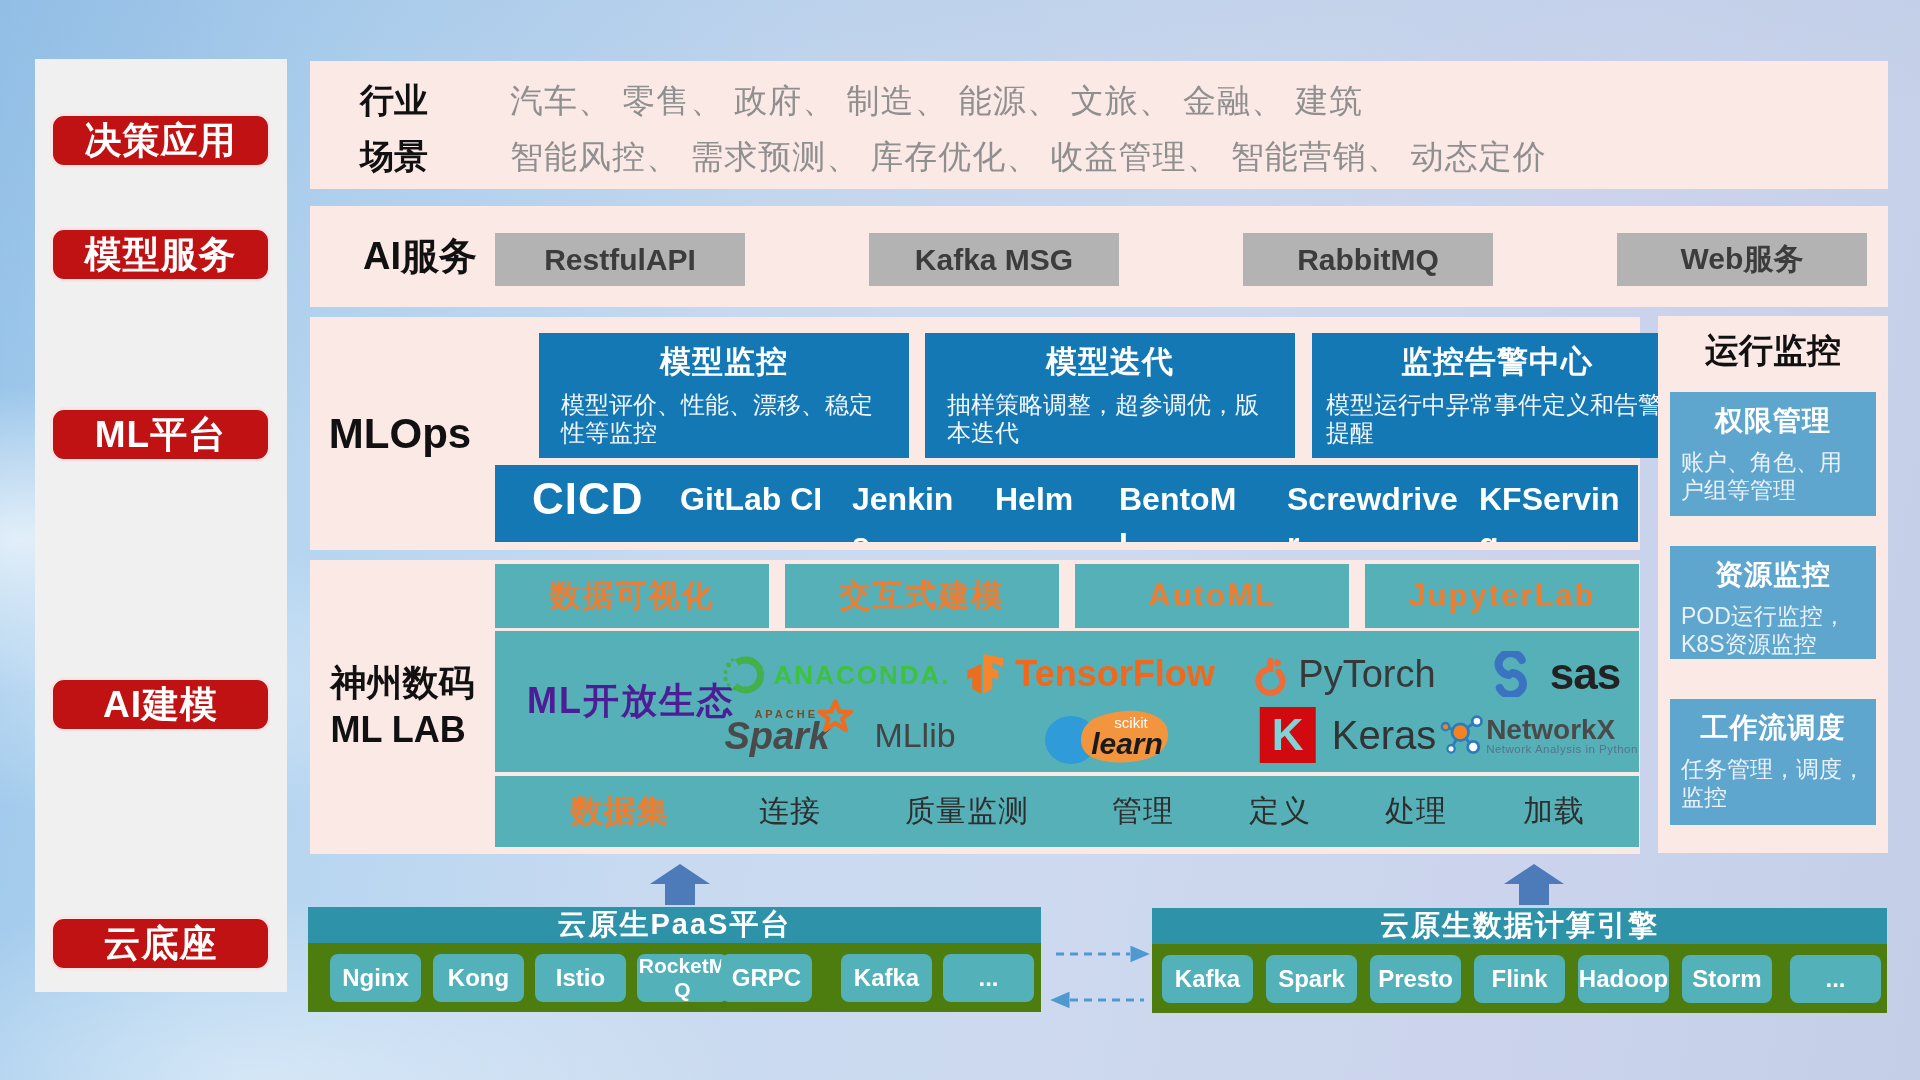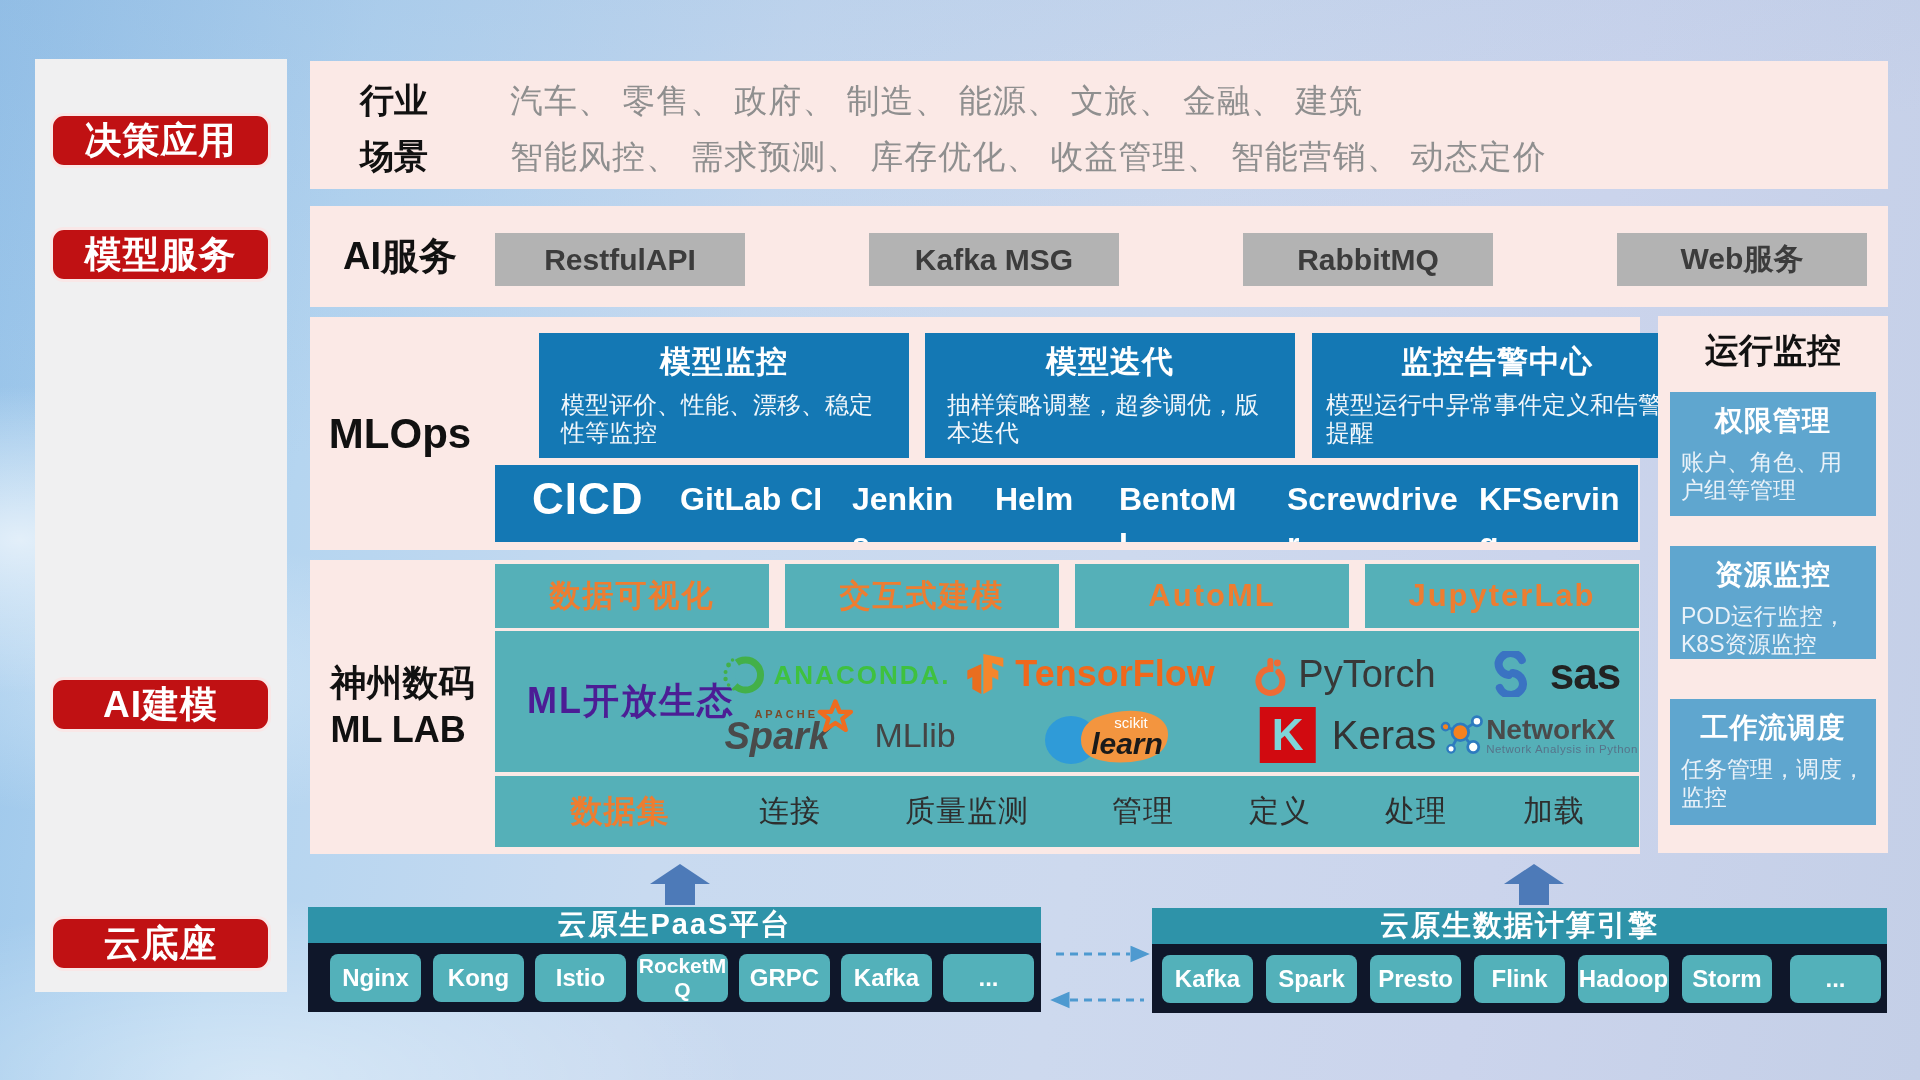--- a/index.html
+++ b/index.html
@@ -29,21 +29,21 @@
     justify-content:center; color:#111; font-weight:700; }
 
   
   #row-apps { left:310px; top:61px; width:1578px; height:128px; }
   .appline { position:absolute; left:0; width:100%; display:flex; align-items:center; }
   .appline .lab { position:absolute; left:50px; font-size:34px; font-weight:700; color:#111; }
   .appline .lst { position:absolute; left:200px; font-size:33px; color:#8f8f8f; letter-spacing:1px; white-space:nowrap; }
 
   
   #row-svc { left:310px; top:206px; width:1578px; height:101px; }
-  #row-svc .row-label { width:180px; font-size:38px; }
+  #row-svc .row-label { width:180px; font-size:38px;margin-left:20px; }
   .svc-box { position:absolute; top:27px; width:250px; height:53px; background:#b3b3b3;
     color:#3c3c3c; font-weight:700; font-size:30px; display:flex; align-items:center; justify-content:center; }
 
   
   #row-mlops { left:310px; top:317px; width:1330px; height:233px; }
   #row-mlops .row-label { width:180px; font-size:42px; }
   .mlops-card { position:absolute; top:16px; width:370px; height:125px; background:#1478b4; color:#fff;margin-left:44px; }
   .mlops-card .t { text-align:center; font-size:31px; font-weight:700; margin-top:8px; letter-spacing:1px; }
   .mlops-card .d { margin-top:8px; padding:0 22px; font-size:24px; line-height:28px; white-space:pre-line; color:#f2f7fb; }
   .cicd { position:absolute; left:185px; top:148px; width:1143px; height:77px; background:#1478b4; overflow:hidden; color:#fff; }
@@ -67,39 +67,40 @@
   
   #monitor { left:1658px; top:316px; width:230px; height:537px; }
   #monitor .title { position:absolute; top:12px; width:100%; text-align:center; font-size:34px; font-weight:700; color:#111; }
   .mon-card { position:absolute; left:12px; width:206px; background:#5fa6cf; color:#fff; }
   .mon-card .t { text-align:center; font-weight:700; font-size:28px; line-height:36px; margin-top:11px; letter-spacing:1px; }
   .mon-card .d { margin-top:9px; padding:0 11px; font-size:23px; line-height:28px; white-space:pre-line; color:#eaf2f9; }
 
   
   .grp-header { position:absolute; background:#2e93a9; color:#fff; display:flex; align-items:center; justify-content:center;
     font-size:29px; font-weight:700; letter-spacing:2px; }
-  .grp-panel { position:absolute; background:#0f172a; }
+  .grp-panel { position:absolute; background:#4d7c0f; }
   .chip { position:absolute; top:11px; height:48px; background:#53b1ba; border-radius:8px; color:#fff;
     font-weight:700; font-size:24px; display:flex; align-items:center; justify-content:center; text-align:center;
     line-height:24px; word-break:break-all; }
 
   
   .up-arrow { position:absolute; width:60px; height:41px; }
   .up-arrow .head { position:absolute; left:0; top:0; width:0; height:0;
     border-left:30px solid transparent; border-right:30px solid transparent; border-bottom:20px solid #4d7ab8; }
   .up-arrow .stem { position:absolute; left:15px; top:20px; width:30px; height:21px; background:#4d7ab8; }
 
   svg text { font-family:"Liberation Sans", sans-serif; }
 </style>
 </head>
 <body>
 
 <div class="abs sidebar">
   <div class="side-btn" style="top:54px">决策应用</div>
   <div class="side-btn" style="top:168px">模型服务</div>
+  <div class="side-btn" style="top:348px">ML平台</div>
   <div class="side-btn" style="top:618px">AI建模</div>
   <div class="side-btn" style="top:857px">云底座</div>
 </div>
 
 <div class="pinkrow" id="row-apps">
   <div class="appline" style="top:20px;height:40px">
     <span class="lab">行业</span>
     <span class="lst">汽车、 零售、 政府、 制造、 能源、 文旅、 金融、 建筑</span>
   </div>
   <div class="appline" style="top:76px;height:40px">
@@ -288,21 +289,21 @@
 </div>
 
 <div class="grp-header" style="left:308px;top:907px;width:733px;height:36px">
   <span>云原生PaaS平台</span>
 </div>
 <div class="grp-panel" style="left:308px;top:943px;width:733px;height:69px">
   <div class="chip" style="left:22px;width:91px">Nginx</div>
   <div class="chip" style="left:125px;width:91px">Kong</div>
   <div class="chip" style="left:227px;width:91px">Istio</div>
   <div class="chip" style="left:329px;width:91px;font-size:21px">RocketMQ</div>
-  <div class="chip" style="left:431px;width:91px">GRPC</div>
+  <div class="chip" style="left:413px;width:91px">GRPC</div>
   <div class="chip" style="left:533px;width:91px">Kafka</div>
   <div class="chip" style="left:635px;width:91px">...</div>
 </div>
 
 <div class="grp-header" style="left:1152px;top:908px;width:735px;height:36px">
   <span>云原生数据计算引擎</span>
 </div>
 <div class="grp-panel" style="left:1152px;top:944px;width:735px;height:69px">
   <div class="chip" style="left:10px;width:91px">Kafka</div>
   <div class="chip" style="left:114px;width:91px">Spark</div>

